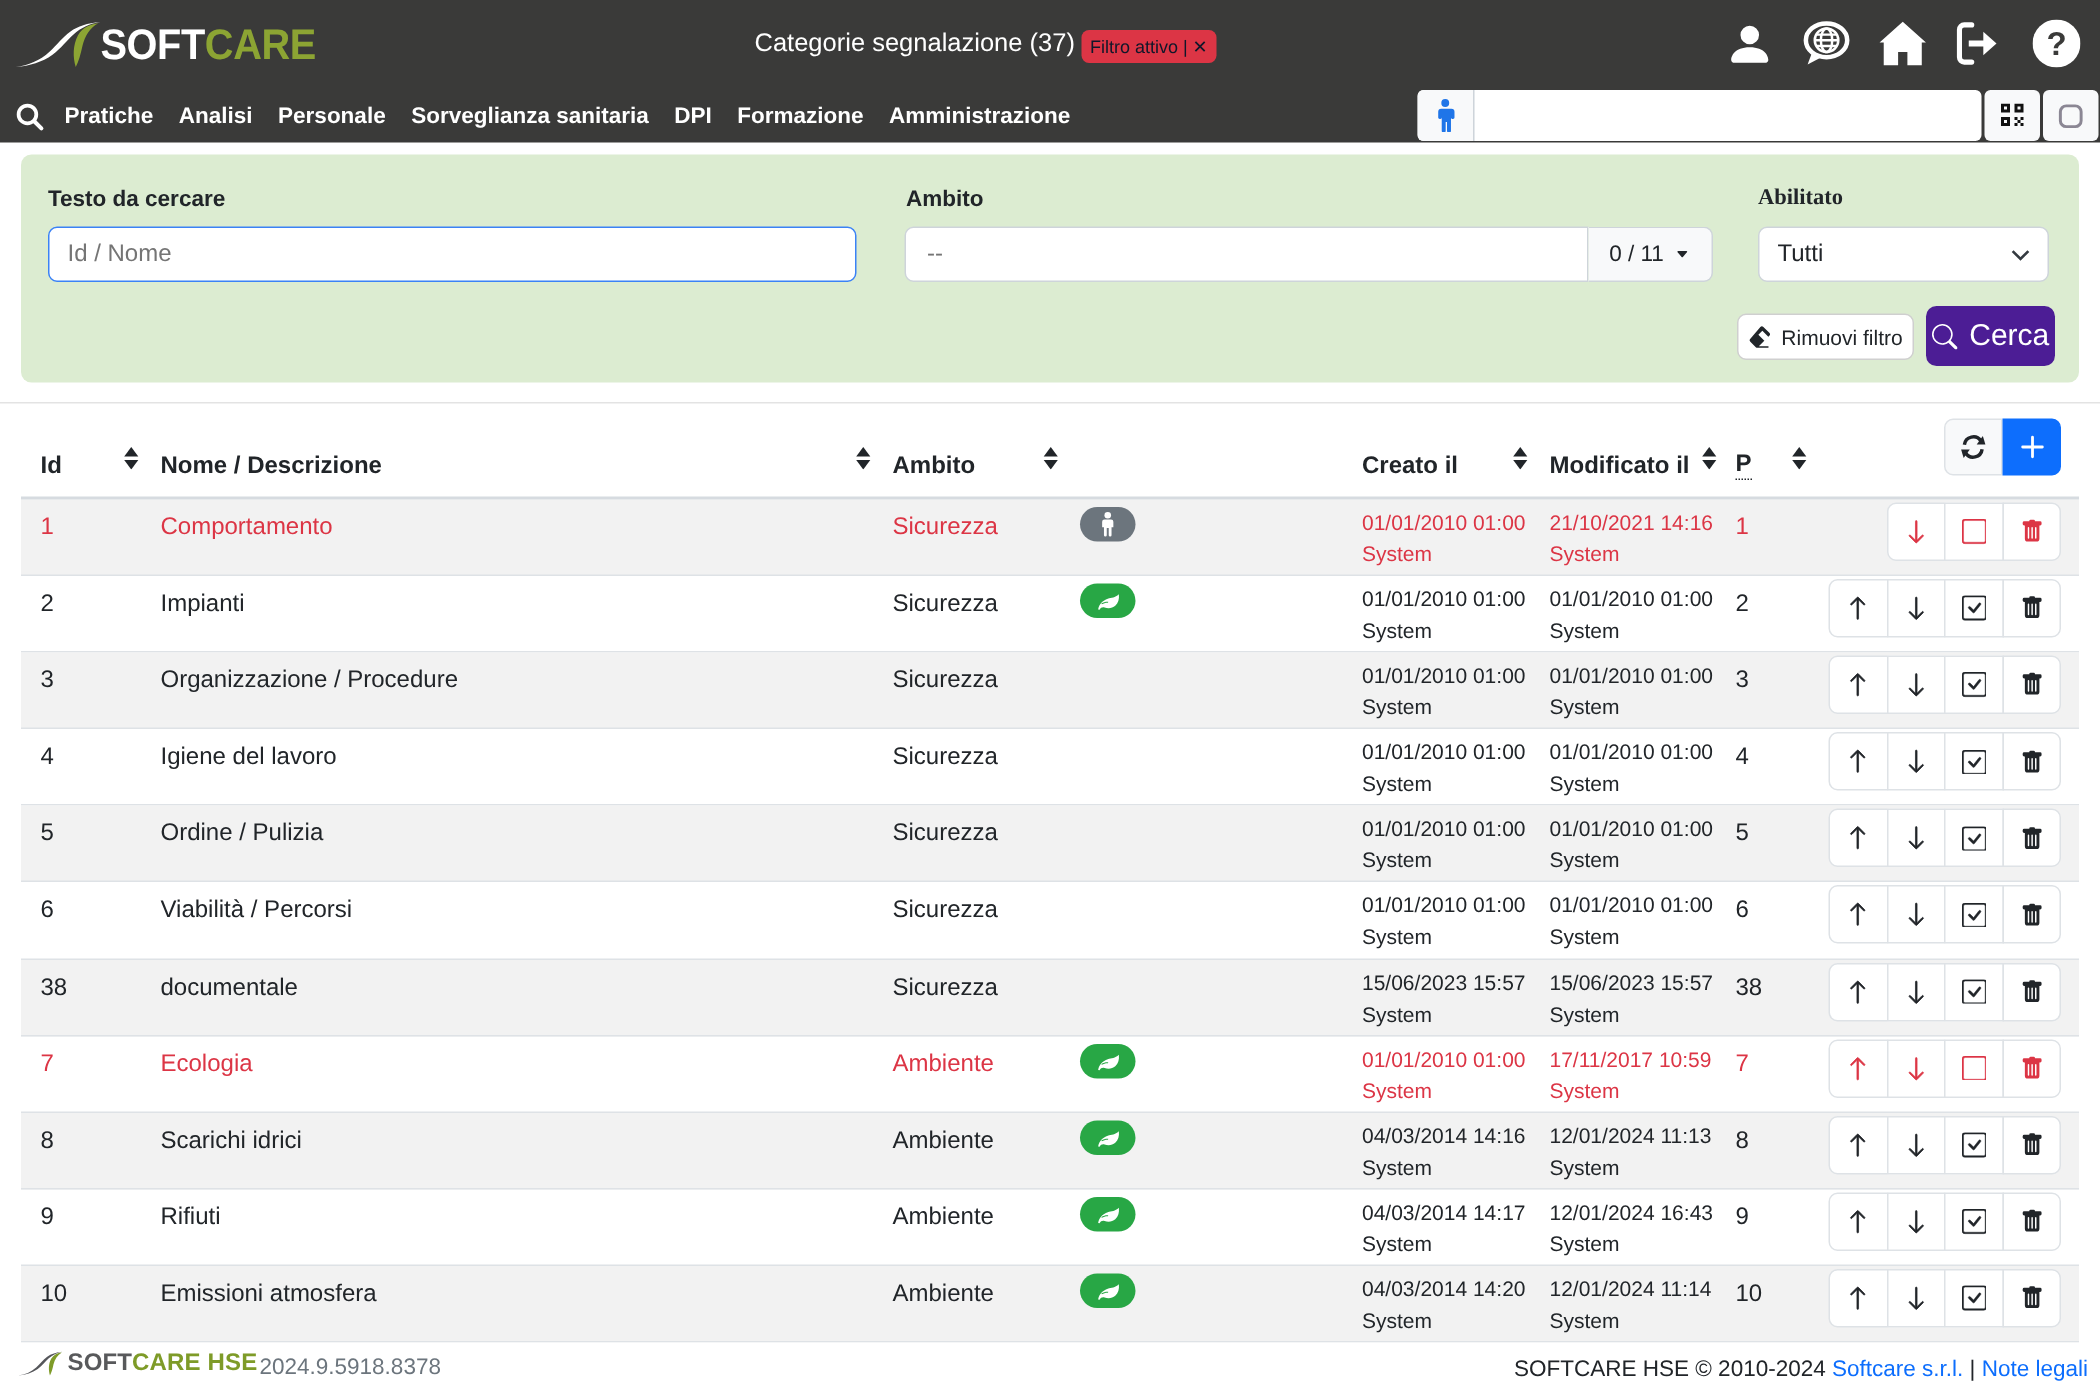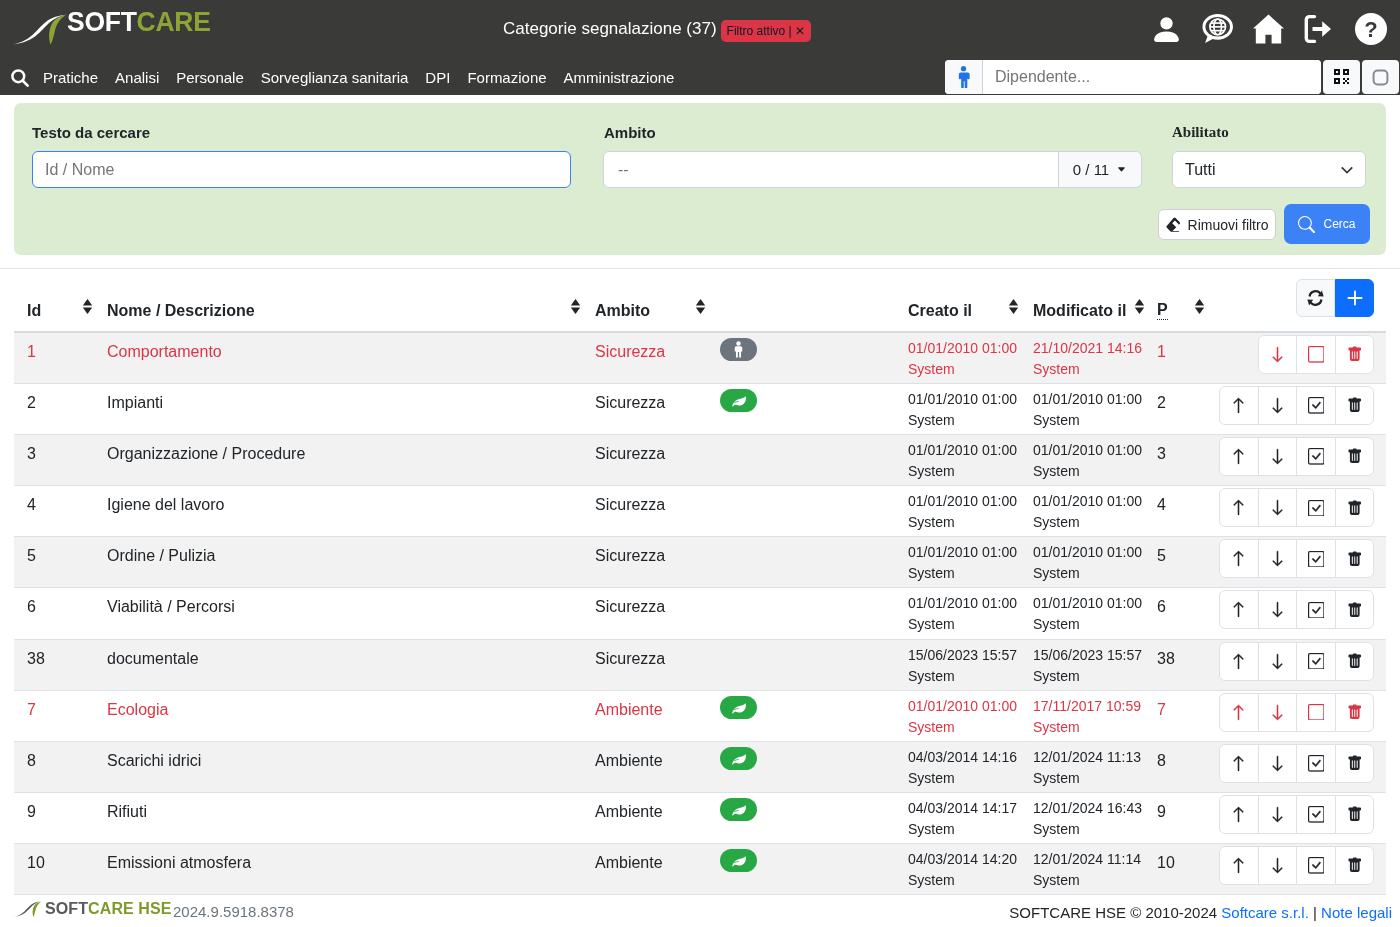--- a/index.html
+++ b/index.html
@@ -3,35 +3,35 @@
 <meta charset="utf-8">
 <title>Categorie segnalazione</title>
 <style>
 * { margin:0; padding:0; box-sizing:border-box; }
 html,body { width:1400px; height:927px; overflow:hidden; background:#fff; }
 body { font-family:"Liberation Sans", sans-serif; color:#212529; }
 .page { position:relative; width:1400px; height:927px; background:#fff; }
 
 
 .topbar { position:absolute; left:0; top:0; width:1400px; height:95px; background:#3a3a39; }
-.logo { position:absolute; left:0px; top:5px; height:42px; display:flex; }
+.logo { position:absolute; left:0px; top:5px; height:42px; display:flex; align-items:flex-end; }
 .logo-text { font-size:28.5px; font-weight:bold; letter-spacing:-0.3px; margin-left:-3px; transform:scaleX(0.93); transform-origin:left center; position:relative; top:0px; }
 .logo-text .w { color:#fff; } .logo-text .g { color:#8ca433; }
 .pagetitle { position:absolute; left:503px; top:18px; }
 .pagetitle-inner { display:inline-flex; align-items:center; }
 .pagetitle .t { color:#fff; font-size:17px; }
 .badge-filtro { display:inline-block; margin-left:4px; background:#dc3545; color:#0f172a;
   font-size:12px; font-weight:normal; padding:4px 6px; border-radius:5px; position:relative; top:2px; }
 .topicons { position:absolute; right:13px; top:11px; display:flex; align-items:center; gap:18px; }
 .topicons .ic { width:33px; height:36px; display:flex; align-items:center; justify-content:center; }
 
 
 .nav { position:absolute; left:0; top:60px; width:940px; height:35px; display:flex; align-items:center; }
 .nav .search { margin-left:10px; margin-right:4.5px; }
-.nav a { color:#fff; text-decoration:none; font-size:15px; padding:0 8.5px; }
+.nav a { color:#fff; text-decoration:none; font-size:15px; padding:0 8.5px;font-weight:bold; }
 .navwidget { position:absolute; right:1px; top:60px; height:34px; display:flex; }
 .ig { display:flex; width:376px; height:34px; border-radius:4px; overflow:hidden; background:#fff; }
 .ig-person { width:38px; background:#f8f9fa; border-right:1px solid #ced4da; display:flex; align-items:center; justify-content:center; }
 .ig-input { flex:1; display:flex; align-items:center; padding-left:12px; color:#757575; font-size:16px; background:#fff; }
 .sqbtn { width:37px; height:34px; background:#f8f9fa; border-radius:4px; margin-left:2px; display:flex; align-items:center; justify-content:center; }
 
 
 .filter { position:absolute; left:14px; top:103px; width:1372px; height:152px; background:#dcecd1; border-radius:7px; }
 .flabel { position:absolute; font-size:15px; font-weight:bold; color:#212529; }
 .finput { position:absolute; background:#fff; border:1px solid #3b82f6; border-radius:6px; height:37px;
@@ -40,22 +40,22 @@
 .l2 { left:590px; top:21px; } .i2wrap { position:absolute; left:589px; top:48px; width:539px; height:37px; display:flex; }
 .i2 { flex:1; background:#fff; border:1px solid #ced4da; border-radius:6px 0 0 6px; display:flex; align-items:center; padding-left:14px; color:#757575; font-size:16px; }
 .i2b { width:83px; background:#f8f9fa; border:1px solid #ced4da; border-left:none; border-radius:0 6px 6px 0;
   display:flex; align-items:center; justify-content:center; font-size:15px; font-weight:normal; gap:7px; color:#212529; }
 .l3 { left:1158px; top:21px;font-family:Liberation Serif, serif; } 
 .sel { position:absolute; left:1158px; top:48px; width:194px; height:37px; background:#fff; border:1px solid #ced4da; border-radius:6px;
   display:flex; align-items:center; padding-left:12px; font-size:16px; color:#212529; }
 .sel svg { position:absolute; right:11px; }
 .btn-rim { position:absolute; left:1144px; top:106px; width:118px; height:31px; background:#fff; border:1px solid #cfcfcf; border-radius:6px;
   display:flex; align-items:center; justify-content:center; gap:7px; font-size:14px; color:#212529; }
-.btn-cerca { position:absolute; left:1270px; top:101px; width:86px; height:40px; background:#3b82f6; border-radius:7px;
-  display:flex; align-items:center; justify-content:center; gap:8px; font-size:12px; color:#fff; }
+.btn-cerca { position:absolute; left:1270px; top:101px; width:86px; height:40px; background:#4c1d95; border-radius:7px;
+  display:flex; align-items:center; justify-content:center; gap:8px; font-size:20px; color:#fff; }
 
 
 .tbl { position:absolute; left:14px; top:270px; width:1372px; }
 .thead { position:relative; height:63px; border-bottom:2px solid #d6dbe0; display:flex; }
 .th { display:flex; align-items:flex-end; padding:0 0 11px 13px; font-weight:bold; font-size:16px; position:relative; }
 .th .sorter { position:absolute; right:1px; bottom:13px; }
 .hdrbtns { position:absolute; right:12px; top:9px; display:flex; }
 .hb1 { width:39px; height:38px; background:#f8f9fa; border:1px solid #dee2e6; border-radius:6px 0 0 6px;
   display:flex; align-items:center; justify-content:center; }
 .hb2 { width:39px; height:38px; background:#0d6efd; border:1px solid #0d6efd; border-radius:0 6px 6px 0;
@@ -154,21 +154,20 @@
         <a>Amministrazione</a>
   </div>
   <div class="navwidget">
     <div class="ig">
       <div class="ig-person">
             <svg width="15" height="22" viewBox="0 0 10 15" fill="#1f75e8">
         <circle cx="5" cy="1.8" r="1.8"></circle>
         <path d="M3.2 4.4 h3.6 a1.4 1.4 0 0 1 1.4 1.4 v2.4 a0.8 0.8 0 0 1 -1.6 0.2 v6 a0.9 0.9 0 0 1 -1.8 0 v-4 h-0.6 v4 a0.9 0.9 0 0 1 -1.8 0 v-6 a0.8 0.8 0 0 1 -1.6 -0.2 v-2.4 a1.4 1.4 0 0 1 1.4 -1.4 Z" transform="translate(1.0,0)"></path>
       </svg>
           </div>
-      <div class="ig-input">Dipendente...</div>
     </div>
     <div class="sqbtn">
           <svg width="16" height="16" viewBox="0 0 16 16" fill="#111">
       <path d="M0 0h6v6H0zM2 2v2h2V2z"></path>
             <path d="M9 0h6v6H9zM11 2v2h2V2z"></path>
             <path d="M0 9h6v6H0zM2 11v2h2v-2z"></path>
       <path d="M9 9h2v2H9zM11 11h2v2h-2zM13 9h2v2h-2zM9 13h2v2H9zM13 13h2v2h-2z"></path>
     </svg>
         </div>
     <div class="sqbtn">

